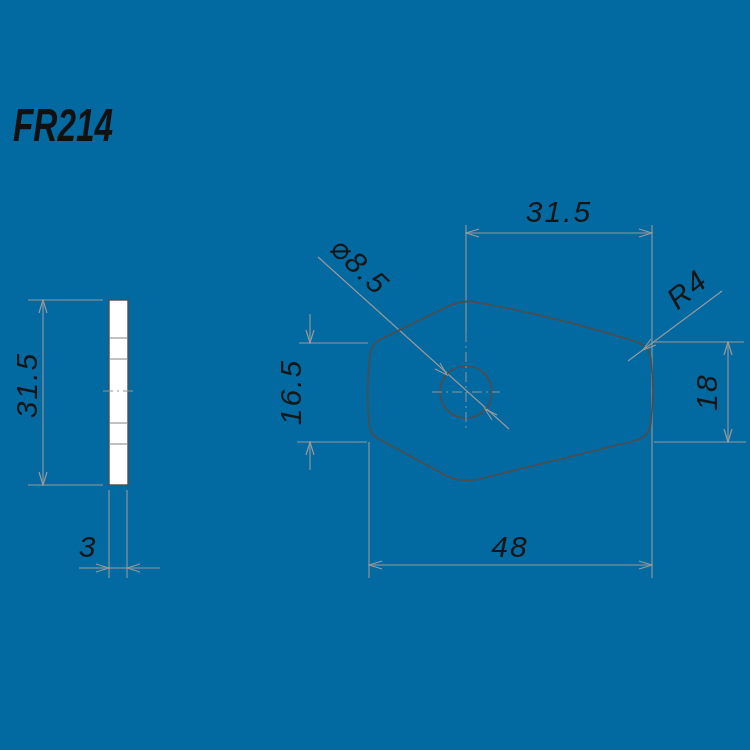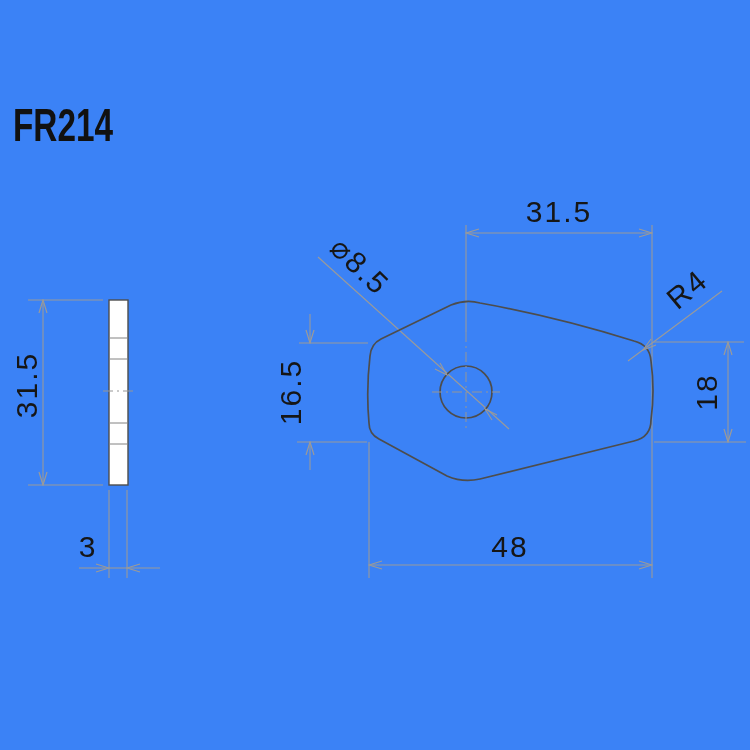--- a/index.html
+++ b/index.html
@@ -1,16 +1,16 @@
 <!DOCTYPE html>
 <html><head>
 <meta charset="utf-8">
 <style>
   html, body { margin: 0; padding: 0; background: #ffffff; }
-  #stage { width: 750px; height: 750px; position: relative; background: #3b82f6; }
+  #stage { width: 750px; height: 750px; position: relative; background: #0369a1; font-style: italic; }
   svg { display: block; }
   .outline   { stroke: #4d4d4d; stroke-width: 1.7; fill: none; stroke-linecap: round; }
   .outline-f { stroke: #4d4d4d; stroke-width: 1.4; fill: #ffffff; }
   .inner     { stroke: #828282; stroke-width: 1; fill: none; }
   .dim       { stroke: #9a9a9a; stroke-width: 1.1; fill: none; }
   .arrow     { stroke: #9a9a9a; stroke-width: 1.1; fill: none; stroke-linejoin: miter; }
   .center    { stroke: #969696; stroke-width: 1; fill: none; stroke-dasharray: 10 4 2 4; }
   .dim-text  {
     font-family: "Liberation Sans", "DejaVu Sans", sans-serif;
     font-size: 30px; fill: #161616; letter-spacing: 2px;

